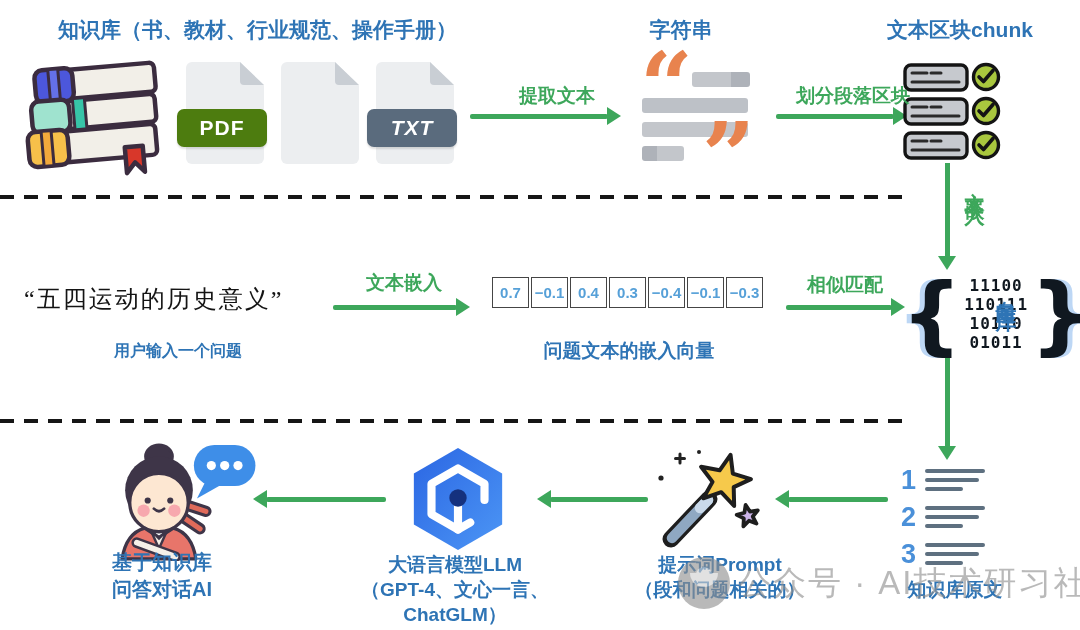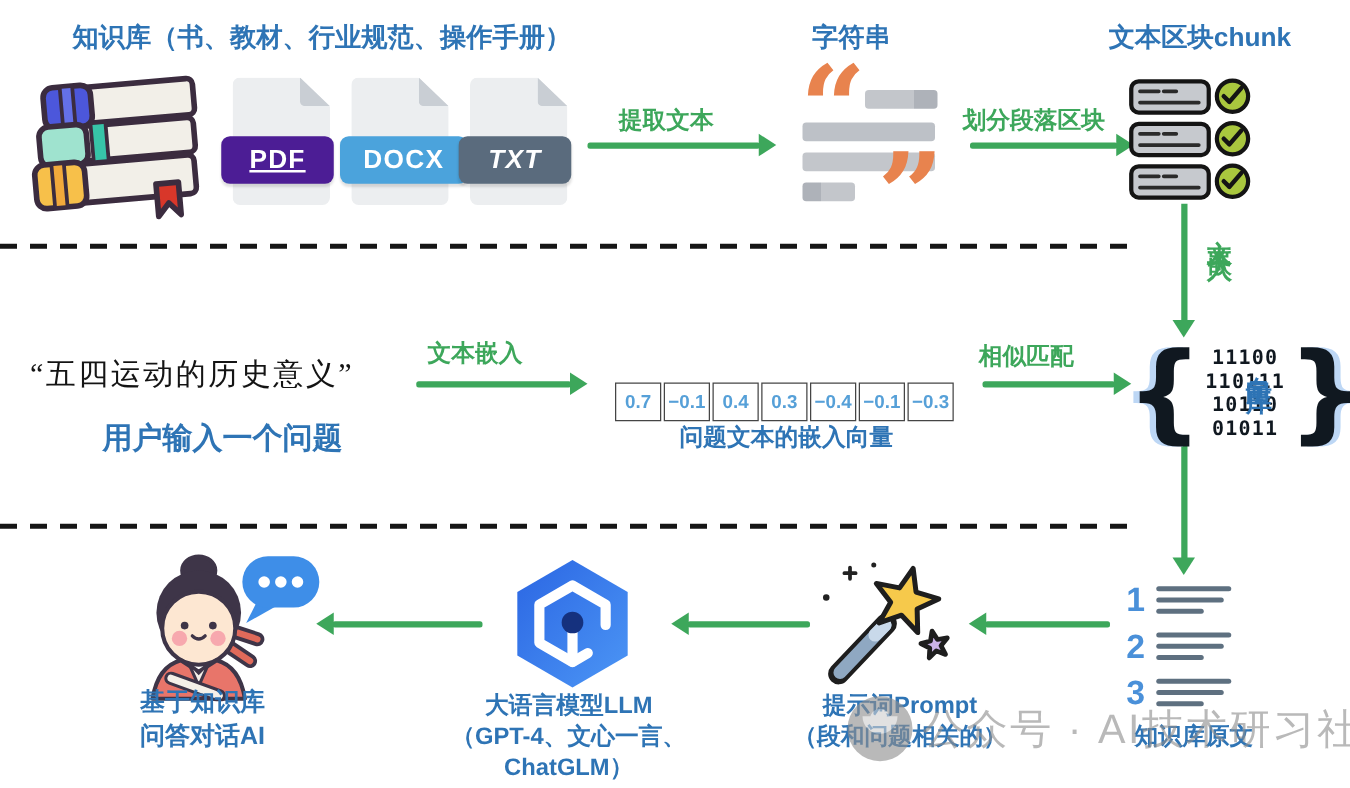--- a/index.html
+++ b/index.html
@@ -2,21 +2,21 @@
 <html><head>
 <meta charset="utf-8">
 <style>
   html,body{margin:0;padding:0;}
   body{width:1080px;height:630px;position:relative;background:#ffffff;overflow:hidden;
        font-family:"Liberation Sans",sans-serif;}
   .abs{position:absolute;}
   
   .btitle{position:absolute;color:#2E74B5;font-weight:700;font-size:21px;text-align:center;z-index:2;}
   .bcap{position:absolute;color:#2E74B5;font-weight:700;font-size:19px;text-align:center;line-height:25px;z-index:2;}
-  .alabel{position:absolute;color:#3DA75B;font-weight:700;font-size:19px;text-align:left;z-index:2;}
+  .alabel{position:absolute;color:#3DA75B;font-weight:700;font-size:19px;text-align:right;z-index:2;}
   .vtext{writing-mode:vertical-rl;text-orientation:upright;letter-spacing:4px;}
   
   .ah{position:absolute;height:5px;background:#3DA75B;border-radius:2px;}
   .ah.right::after{content:"";position:absolute;right:-13px;top:-7px;width:0;height:0;
     border-top:9px solid transparent;border-bottom:9px solid transparent;border-left:14px solid #3DA75B;}
   .ah.left::before{content:"";position:absolute;left:-13px;top:-7px;width:0;height:0;
     border-top:9px solid transparent;border-bottom:9px solid transparent;border-right:14px solid #3DA75B;}
   .av{position:absolute;width:5px;background:#3DA75B;}
   .av::after{content:"";position:absolute;bottom:-12px;left:-7px;width:0;height:0;
     border-left:9px solid transparent;border-right:9px solid transparent;border-top:14px solid #3DA75B;}
@@ -86,26 +86,25 @@
       <rect x="26" y="73" width="10" height="35" fill="#F2A93B" stroke-width="3"></rect>
 
       <polygon points="108,96 108,122 117,112 126,122 126,96" fill="#D8372A"></polygon>
     </g>
   </svg>
 </div>
 
 <div class="file" style="left:186px;top:62px;">
   <div class="page"></div>
   <div class="fold"></div>
-  <div class="badge" style="background:#4c1d95;text-decoration:underline;">PDF</div>
+  <div class="badge" style="background:#4d7c0f;">PDF</div>
 </div>
 <div class="file" style="left:281px;top:62px;">
   <div class="page"></div>
   <div class="fold"></div>
-  <div class="badge" style="background:#4BA3DC;min-width:86px;">DOCX</div>
 </div>
 <div class="file" style="left:376px;top:62px;font-style:italic;">
   <div class="page"></div>
   <div class="fold"></div>
   <div class="badge" style="background:#5A6B7D;">TXT</div>
 </div>
 
 <div class="alabel" style="left:495px;top:83px;width:100px;">提取文本</div>
 <div class="ah right" style="left:470px;top:114px;width:138px;"></div>
 
@@ -147,26 +146,26 @@
     </g>
   </svg>
 </div>
 
 <div class="dash" style="left:0;top:195px;width:906px;"></div>
 
 <div class="av" style="left:945px;top:163px;height:95px;"></div>
 <div class="alabel vtext" style="left:962px;top:176px;font-size:20px;">文本嵌入</div>
 
 <div class="question" style="left:24px;top:283px;">“五四运动的历史意义”</div>
-<div class="bcap" style="left:78px;top:338px;width:200px;font-size:24px;">用户输入一个问题</div>
+<div class="bcap" style="left:78px;top:338px;width:200px;font-size:16px;">用户输入一个问题</div>
 
 <div class="alabel" style="left:342px;top:270px;width:100px;">文本嵌入</div>
 <div class="ah right" style="left:333px;top:305px;width:124px;"></div>
 
-<div class="vecrow" style="left:492px;top:306px;">
+<div class="vecrow" style="left:492px;top:277px;">
   <span class="vcell">0.7</span>
   <span class="vcell">−0.1</span>
   <span class="vcell">0.4</span>
   <span class="vcell">0.3</span>
   <span class="vcell">−0.4</span>
   <span class="vcell">−0.1</span>
   <span class="vcell">−0.3</span>
 </div>
 <div class="bcap" style="left:518px;top:338px;width:222px;">问题文本的嵌入向量</div>
 

